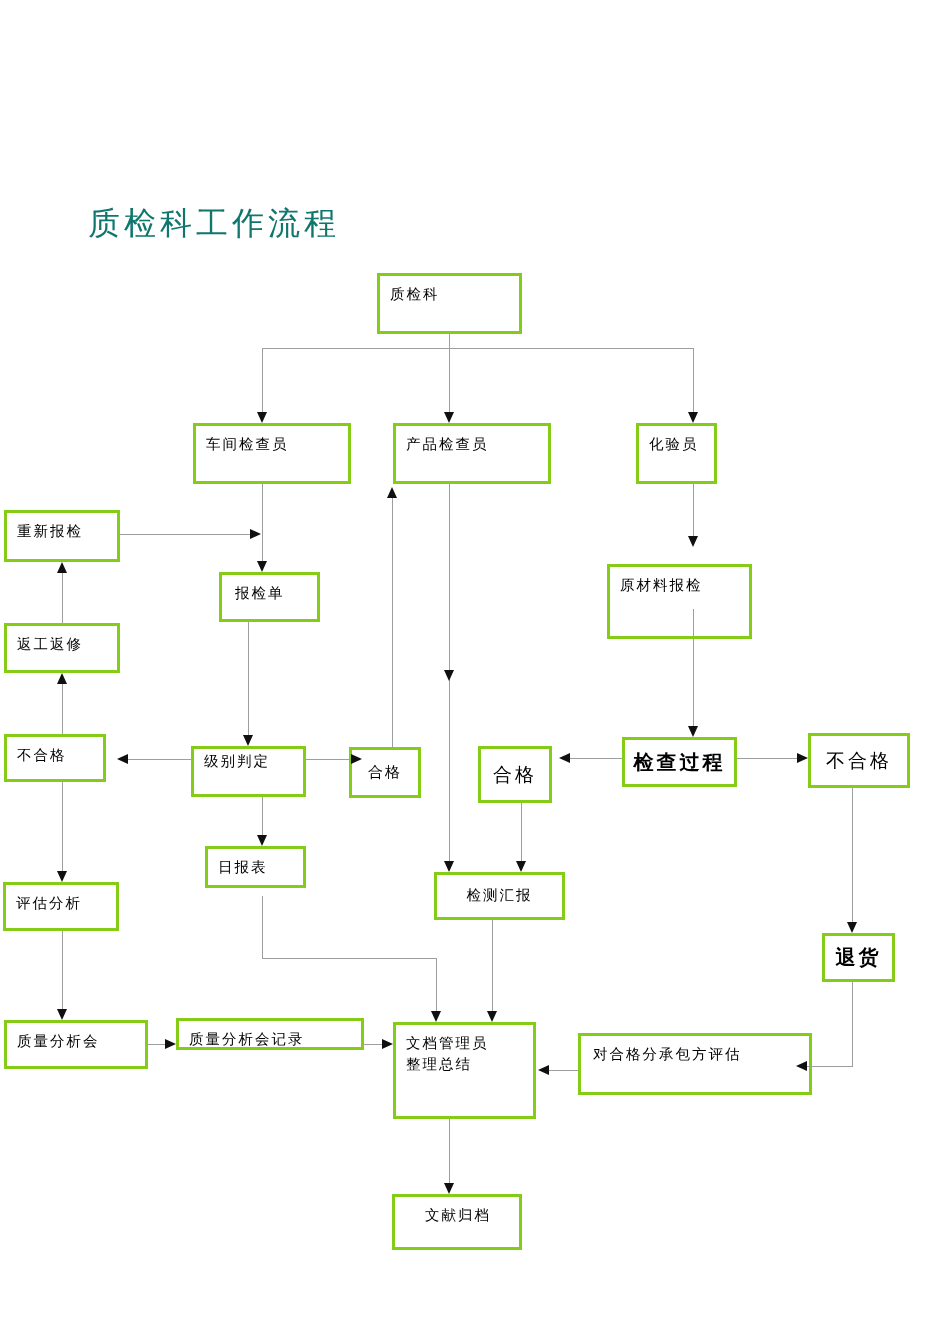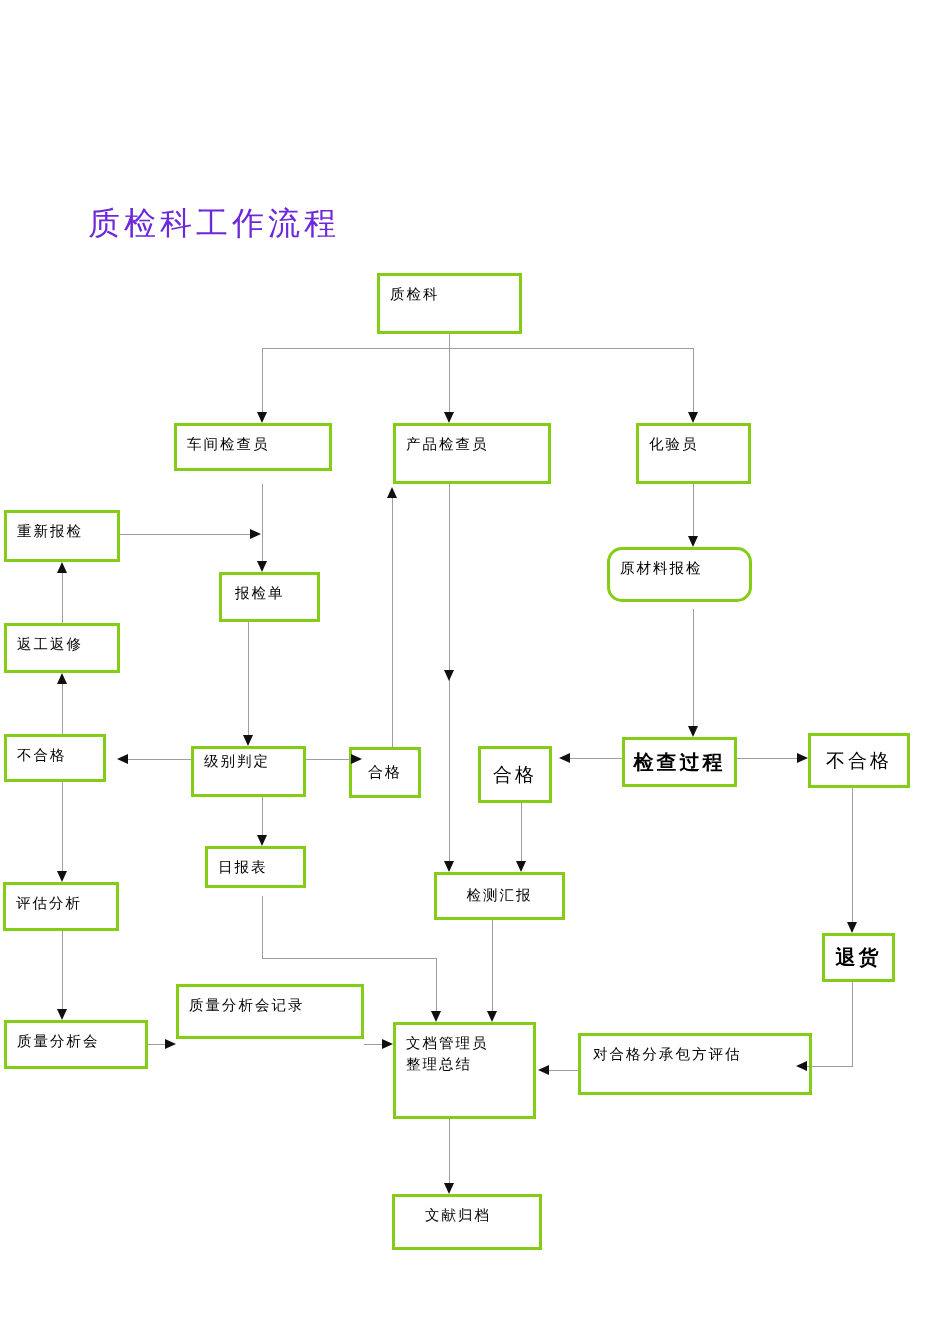--- a/index.html
+++ b/index.html
@@ -10,21 +10,21 @@
     font-family:"Liberation Serif","DejaVu Serif",serif;
     color:#000;
     overflow:hidden;
   }
   .page-title{
     position:absolute;
     left:88px;top:202px;
     font-size:32px;
     letter-spacing:4px;
     font-weight:400;
-    color:#6d28d9;
+    color:#0f766e;
     white-space:nowrap;
   }
   .node{
     position:absolute;
     box-sizing:border-box;
     border:3px solid #84cc16;
     background:#ffffff;
     font-size:14.5px;
     line-height:1.45;
     letter-spacing:2px;
@@ -46,47 +46,47 @@
 </style>
 </head>
 <body>
 
 <div class="canvas">
 
   <div class="page-title">质检科工作流程</div>
 
   <div class="node" style="left:377px;top:273px;width:145px;height:61px;">质检科</div>
 
-  <div class="node" style="left:174px;top:423px;width:158px;height:48px;">车间检查员</div>
+  <div class="node" style="left:193px;top:423px;width:158px;height:61px;">车间检查员</div>
   <div class="node" style="left:393px;top:423px;width:158px;height:61px;">产品检查员</div>
-  <div class="node" style="left:636px;top:423px;width:115px;height:61px;">化验员</div>
+  <div class="node" style="left:636px;top:423px;width:81px;height:61px;">化验员</div>
 
   <div class="node" style="left:4px;top:510px;width:116px;height:52px;">重新报检</div>
-  <div class="node" style="left:607px;top:547px;width:145px;height:55px;border-radius:15px;">原材料报检</div>
+  <div class="node" style="left:607px;top:564px;width:145px;height:75px;">原材料报检</div>
   <div class="node" style="left:219px;top:572px;width:101px;height:50px;padding-left:13px;">报检单</div>
   <div class="node" style="left:4px;top:623px;width:116px;height:50px;">返工返修</div>
 
   <div class="node" style="left:4px;top:734px;width:102px;height:48px;">不合格</div>
   <div class="node" style="left:191px;top:746px;width:115px;height:51px;padding-top:2px;">级别判定</div>
   <div class="node" style="left:349px;top:747px;width:72px;height:51px;padding:12px 0 0 16px;font-size:15px;">合格</div>
   <div class="node center big18" style="left:478px;top:746px;width:74px;height:57px;">合格</div>
   <div class="node center big20" style="left:622px;top:737px;width:115px;height:50px;">检查过程</div>
   <div class="node center big18" style="left:808px;top:733px;width:102px;height:55px;">不合格</div>
 
   <div class="node" style="left:205px;top:846px;width:101px;height:42px;">日报表</div>
   <div class="node center" style="left:434px;top:872px;width:131px;height:48px;">检测汇报</div>
   <div class="node" style="left:3px;top:882px;width:116px;height:49px;">评估分析</div>
   <div class="node center big20" style="left:822px;top:933px;width:73px;height:49px;">退货</div>
 
   <div class="node" style="left:4px;top:1020px;width:144px;height:49px;">质量分析会</div>
-  <div class="node" style="left:176px;top:984px;width:188px;height:55px;">质量分析会记录</div>
+  <div class="node" style="left:176px;top:1018px;width:188px;height:32px;">质量分析会记录</div>
   <div class="node" style="left:393px;top:1022px;width:143px;height:97px;padding:8px 34px 0 10px;">文档管理员整理总结</div>
   <div class="node" style="left:578px;top:1033px;width:234px;height:62px;padding-left:12px;">对合格分承包方评估</div>
 
-  <div class="node" style="left:392px;top:1194px;width:150px;height:56px;padding-left:30px;">文献归档</div>
+  <div class="node" style="left:392px;top:1194px;width:130px;height:56px;padding-left:30px;">文献归档</div>
 
   <svg class="wires">
     <g>
       <line x1="449" y1="334" x2="449" y2="348"></line>
       <line x1="262" y1="348" x2="693" y2="348"></line>
     </g>
     <g>
       <line x1="262" y1="348" x2="262" y2="413"></line>
       <polygon points="257,412 267,412 262,423"></polygon>
     </g>

